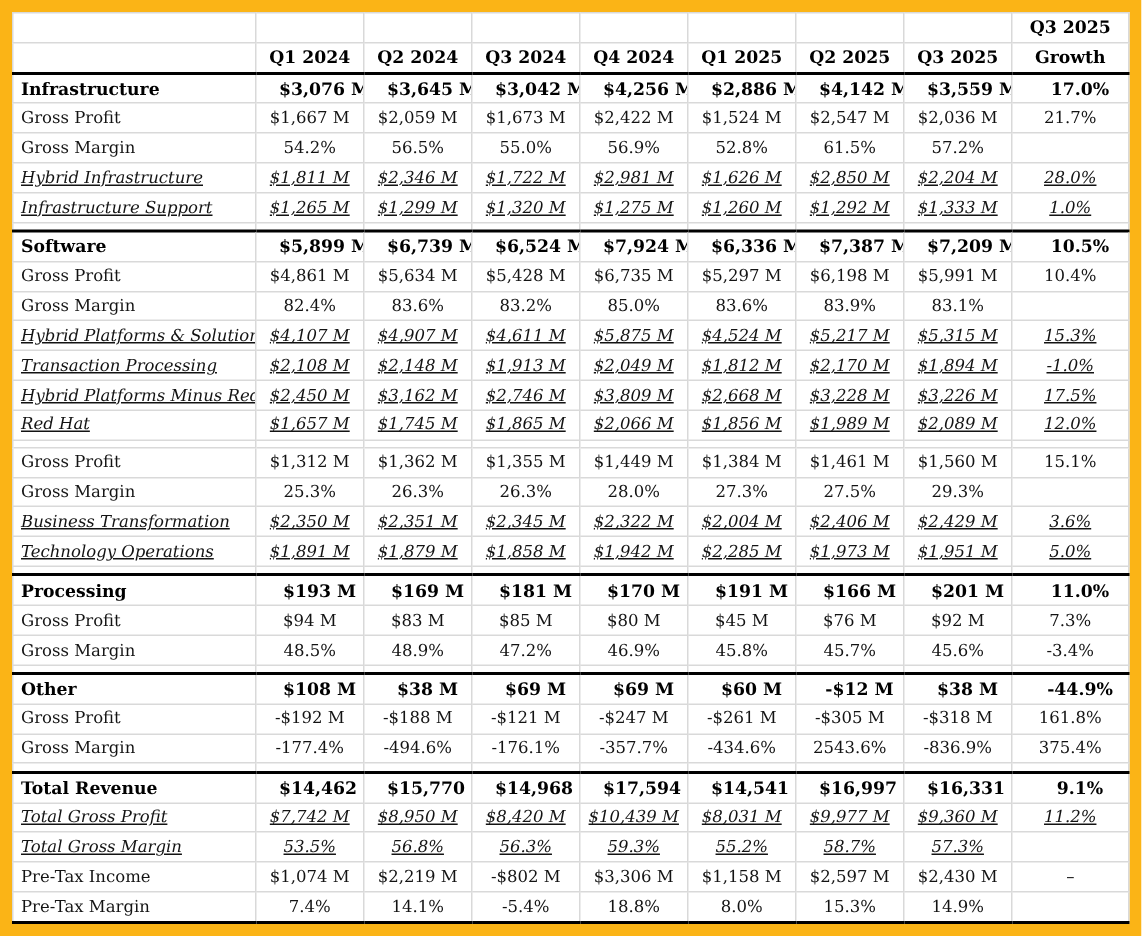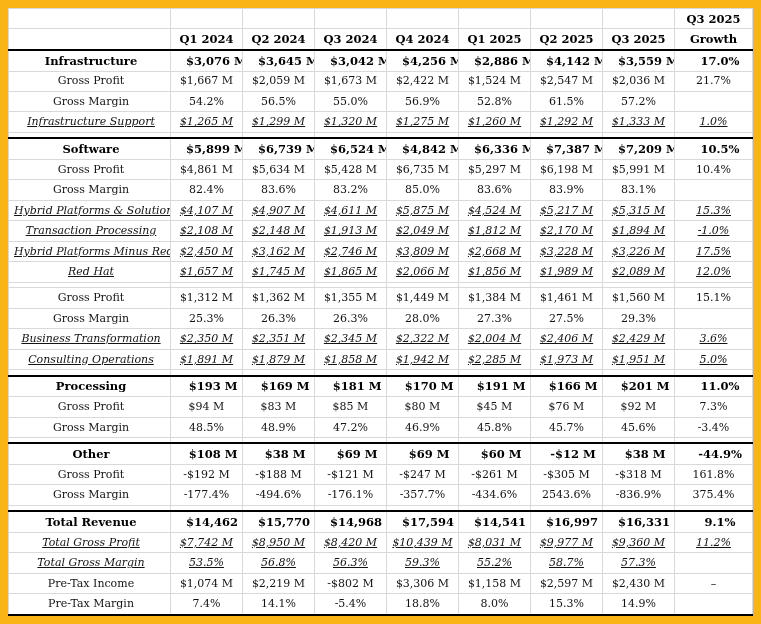--- a/index.html
+++ b/index.html
@@ -27,21 +27,21 @@
     font-size:11px;
     text-align:center;
     vertical-align:middle;
     padding:0 2px;
     white-space:nowrap;
     overflow:hidden;
     height:18px;
     line-height:1.05;
   }
   table.fin td.labelcol {
-    text-align:center;
+    text-align:left;
     padding-left:5px;
   }
   tr.hdr td { font-weight:bold; font-size:11.5px; color:#000; }
   tr.r-section td {
     font-weight:bold;
     font-size:11.5px;
     color:#000;
     border-top:2px solid #000000;
     padding-left:15px;
   }
@@ -123,20 +123,31 @@
             <td>54.2%</td>
             <td>56.5%</td>
             <td>55.0%</td>
             <td>56.9%</td>
             <td>52.8%</td>
             <td>61.5%</td>
             <td>57.2%</td>
             <td></td>
           </tr>
           <tr class="r-sub">
+            <td class="labelcol">Hybrid Infrastructure</td>
+            <td>$1,811 M</td>
+            <td>$2,346 M</td>
+            <td>$1,722 M</td>
+            <td>$2,981 M</td>
+            <td>$1,626 M</td>
+            <td>$2,850 M</td>
+            <td>$2,204 M</td>
+            <td>28.0%</td>
+          </tr>
+          <tr class="r-sub">
             <td class="labelcol">Infrastructure Support</td>
             <td>$1,265 M</td>
             <td>$1,299 M</td>
             <td>$1,320 M</td>
             <td>$1,275 M</td>
             <td>$1,260 M</td>
             <td>$1,292 M</td>
             <td>$1,333 M</td>
             <td>1.0%</td>
           </tr>
@@ -149,21 +160,21 @@
             <td></td>
             <td></td>
             <td></td>
             <td></td>
           </tr>
           <tr class="r-section">
             <td class="labelcol">Software</td>
             <td>$5,899 M</td>
             <td>$6,739 M</td>
             <td>$6,524 M</td>
-            <td>$4,842 M</td>
+            <td>$7,924 M</td>
             <td>$6,336 M</td>
             <td>$7,387 M</td>
             <td>$7,209 M</td>
             <td>10.5%</td>
           </tr>
           <tr class="r-plain">
             <td class="labelcol">Gross Profit</td>
             <td>$4,861 M</td>
             <td>$5,634 M</td>
             <td>$5,428 M</td>
@@ -266,21 +277,21 @@
             <td>$2,350 M</td>
             <td>$2,351 M</td>
             <td>$2,345 M</td>
             <td>$2,322 M</td>
             <td>$2,004 M</td>
             <td>$2,406 M</td>
             <td>$2,429 M</td>
             <td>3.6%</td>
           </tr>
           <tr class="r-sub">
-            <td class="labelcol">Consulting Operations</td>
+            <td class="labelcol">Technology Operations</td>
             <td>$1,891 M</td>
             <td>$1,879 M</td>
             <td>$1,858 M</td>
             <td>$1,942 M</td>
             <td>$2,285 M</td>
             <td>$1,973 M</td>
             <td>$1,951 M</td>
             <td>5.0%</td>
           </tr>
           <tr class="spacer">

